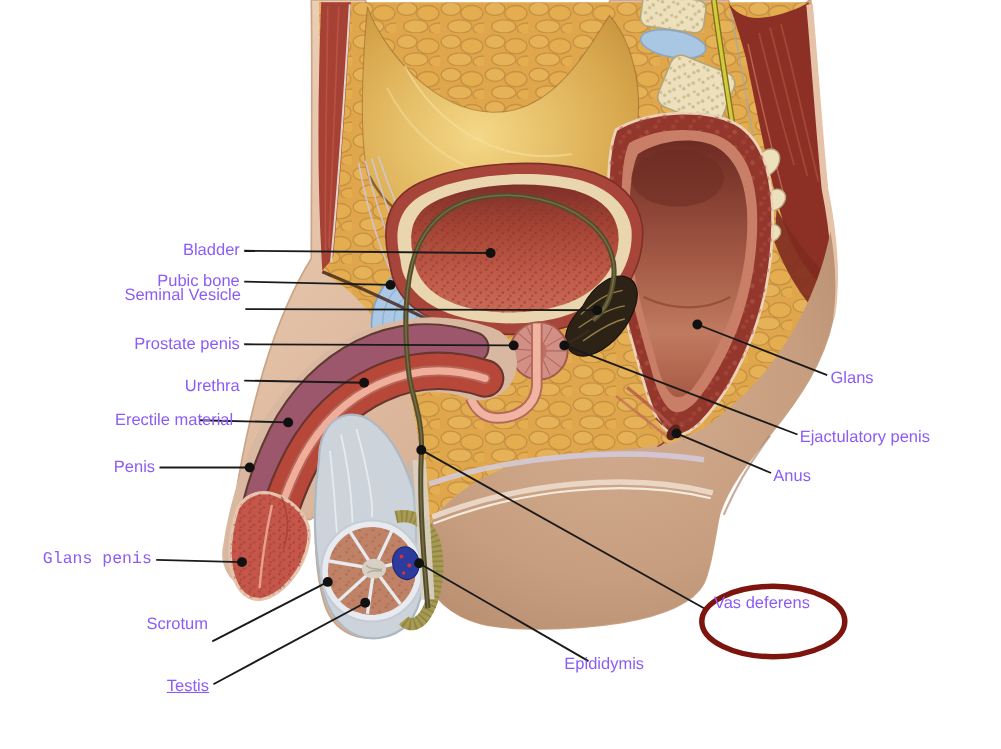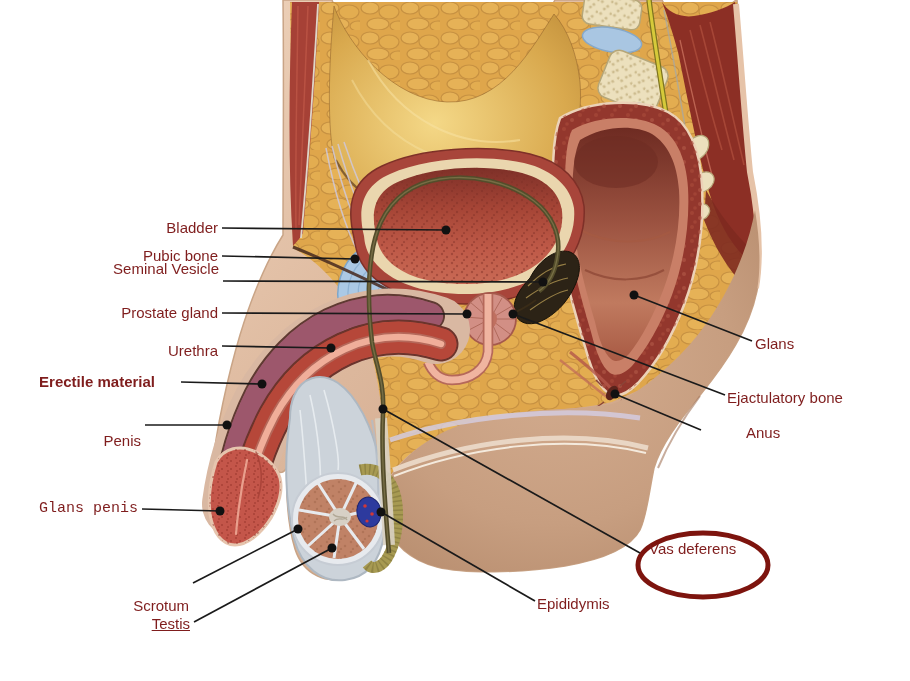--- a/index.html
+++ b/index.html
@@ -1,35 +1,35 @@
 <!DOCTYPE html>
 <html><head>
 <meta charset="utf-8">
 <style>
   html,body{margin:0;padding:0;background:#ffffff;}
   #stage{position:relative;width:910px;height:681px;background:#ffffff;overflow:hidden;
          font-family:"Liberation Sans", sans-serif;}
   #art{position:absolute;left:0;top:0;}
-  .label{position:absolute;font-size:15px;line-height:18px;color:#7f1d1d;white-space:nowrap;}
+  .label{position:absolute;font-size:15px;line-height:18px;color:#8b5cf6;white-space:nowrap;}
   .r{text-align:right;}
   #lb-bladder{top:219px;right:692px;}
   #lb-pubic{top:247px;right:692px;}
   #lb-seminal{top:260px;right:691px;}
   #lb-prostate{top:304px;right:692px;}
   #lb-urethra{top:342px;right:692px;}
-  #lb-erectile{top:373px;right:755px;font-weight:bold;}
-  #lb-penis{top:416px;right:769px;margin-top:16px;}
+  #lb-erectile{top:373px;right:698px;}
+  #lb-penis{top:416px;right:769px;}
   #lb-glans{top:500px;right:772px;font-family:Liberation Mono, monospace;}
-  #lb-scrotum{top:597px;right:721px;}
+  #lb-scrotum{top:559px;right:721px;}
   #lb-testis{top:615px;right:720px;text-decoration:underline;}
   #lb-rectum{top:335px;left:755px;}
   #lb-ejac{top:389px;left:727px;}
-  #lb-anus{top:424px;left:703px;margin-left:43px;}
+  #lb-anus{top:424px;left:703px;}
   #lb-vas{top:540px;left:649px;}
-  #lb-epi{top:595px;left:537px;}
+  #lb-epi{top:595px;left:513px;}
 </style>
 </head>
 <body>
 
 <div id="stage">
 <svg id="art" width="910" height="681" viewBox="0 0 910 681">
   <defs>
     <linearGradient id="skinGrad" x1="0" y1="0" x2="1" y2="1">
       <stop offset="0" stop-color="#eed2ba"></stop>
           <stop offset="0.45" stop-color="#dcb79c"></stop>
@@ -451,25 +451,25 @@
     <circle cx="513" cy="314" r="4.5"></circle>
     <circle cx="615" cy="394" r="4.5"></circle>
     <circle cx="383" cy="409" r="4.5"></circle>
     <circle cx="381" cy="512" r="4.5"></circle>
   </g>
 </svg>
 
 <div class="label r" id="lb-bladder">Bladder</div>
 <div class="label r" id="lb-pubic">Pubic bone</div>
 <div class="label r" id="lb-seminal">Seminal Vesicle</div>
-<div class="label r" id="lb-prostate">Prostate gland</div>
+<div class="label r" id="lb-prostate">Prostate penis</div>
 <div class="label r" id="lb-urethra">Urethra</div>
 <div class="label r" id="lb-erectile">Erectile material</div>
 <div class="label r" id="lb-penis">Penis</div>
 <div class="label r" id="lb-glans">Glans penis</div>
 <div class="label r" id="lb-scrotum">Scrotum</div>
 <div class="label r" id="lb-testis">Testis</div>
 <div class="label" id="lb-rectum">Glans</div>
-<div class="label" id="lb-ejac">Ejactulatory bone</div>
+<div class="label" id="lb-ejac">Ejactulatory penis</div>
 <div class="label" id="lb-anus">Anus</div>
 <div class="label" id="lb-vas">Vas deferens</div>
 <div class="label" id="lb-epi">Epididymis</div>
 </div>
 
 </body></html>

